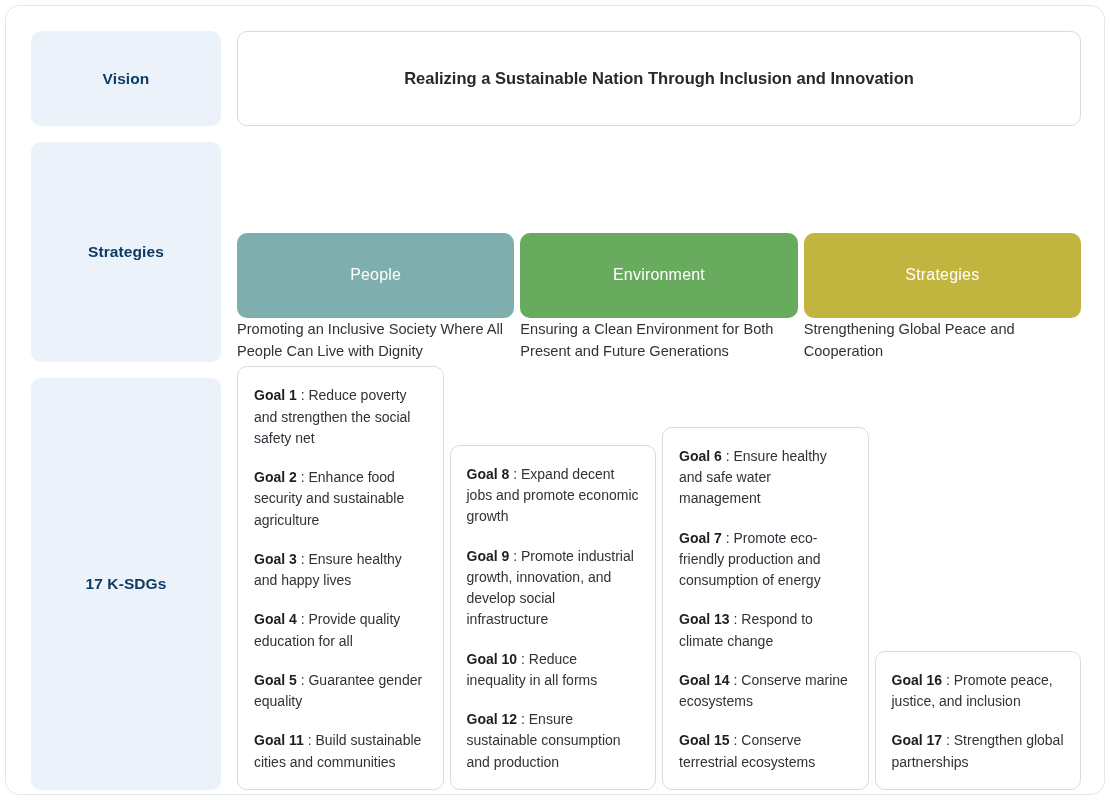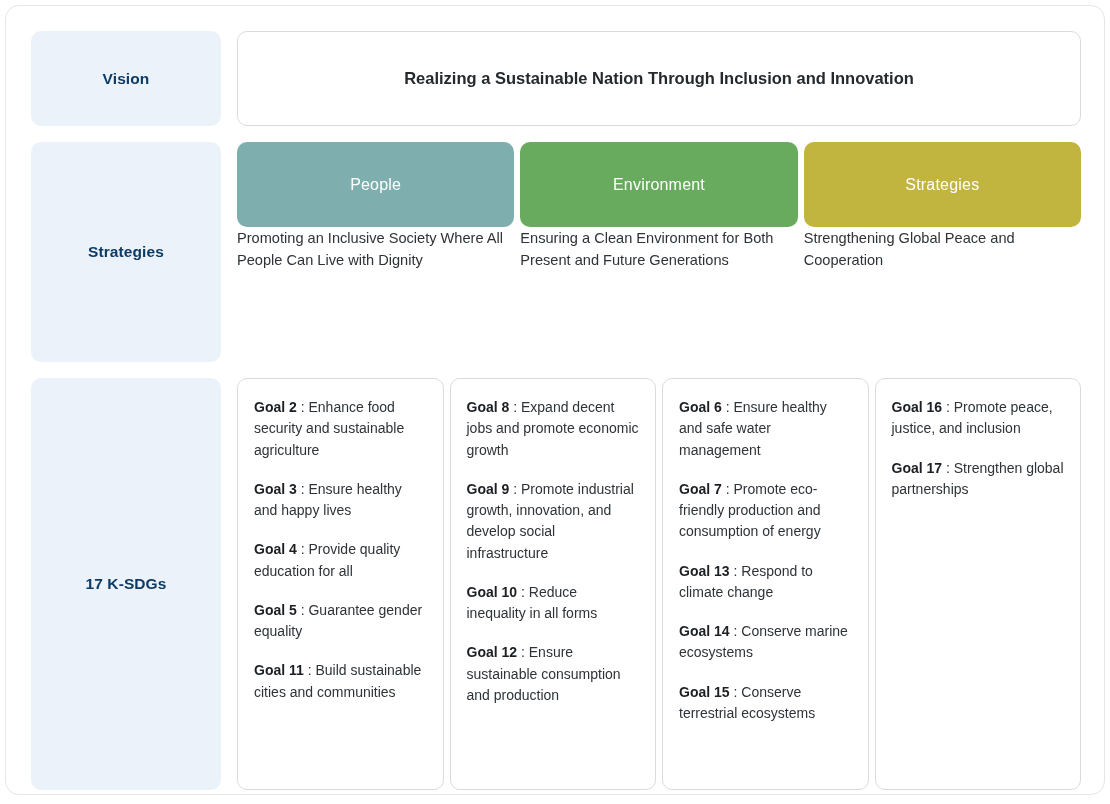--- a/index.html
+++ b/index.html
@@ -58,21 +58,21 @@
   }
   .vision-text {
     font-size: 16.5px;
     font-weight: bold;
     color: #24292e;
     text-align: center;
   }
 
   
   .row-strategies { height: 220px; }
-  .cols { display: flex; gap: 6px; width: 100%; }
+  .cols { display: flex; gap: 6px; width: 100%; align-items: flex-end; }
   .col { flex: 1 1 0; min-width: 0; display: flex; flex-direction: column; }
   .pill {
     height: 85px;
     border-radius: 10px;
     display: flex;
     align-items: center;
     justify-content: center;
     color: #ffffff;
     font-size: 16px;
     letter-spacing: 0.2px;
@@ -139,20 +139,21 @@
 
         </div>
       </div>
     </div>
 
     <div class="row row-goals">
       <div class="row-label">17 K-SDGs</div>
       <div class="row-body">
         <div class="cols">
           <div class="goal-card">
+              <div class="goal-item"><span class="goal-name">Goal 1</span><span> : </span><span>Reduce poverty and strengthen the social safety net</span></div>
               <div class="goal-item"><span class="goal-name">Goal 2</span><span> : </span><span>Enhance food security and sustainable agriculture</span></div>
               <div class="goal-item"><span class="goal-name">Goal 3</span><span> : </span><span>Ensure healthy and happy lives</span></div>
               <div class="goal-item"><span class="goal-name">Goal 4</span><span> : </span><span>Provide quality education for all</span></div>
               <div class="goal-item"><span class="goal-name">Goal 5</span><span> : </span><span>Guarantee gender equality</span></div>
               <div class="goal-item"><span class="goal-name">Goal 11</span><span> : </span><span>Build sustainable cities and communities</span></div>
             </div>
           <div class="goal-card">
               <div class="goal-item"><span class="goal-name">Goal 8</span><span> : </span><span>Expand decent jobs and promote economic growth</span></div>
               <div class="goal-item"><span class="goal-name">Goal 9</span><span> : </span><span>Promote industrial growth, innovation, and develop social infrastructure</span></div>
               <div class="goal-item"><span class="goal-name">Goal 10</span><span> : </span><span>Reduce inequality in all forms</span></div>

